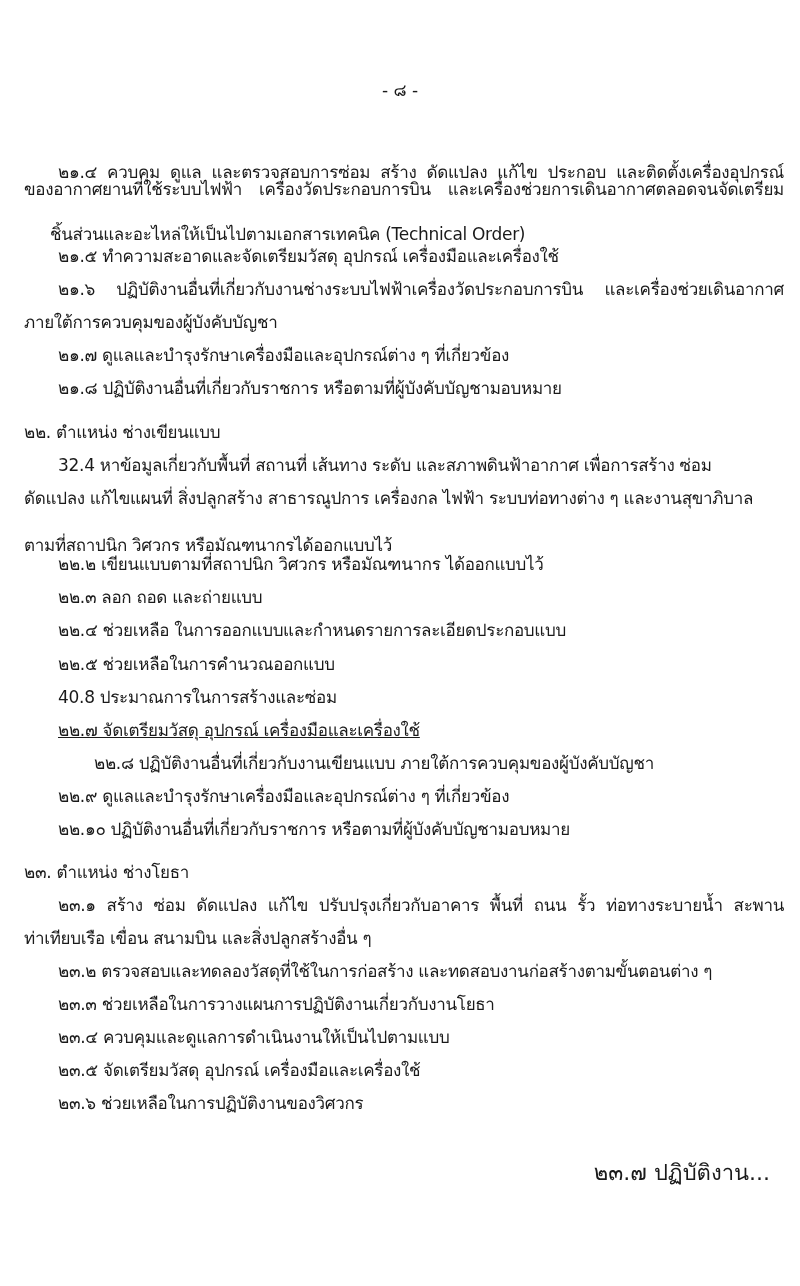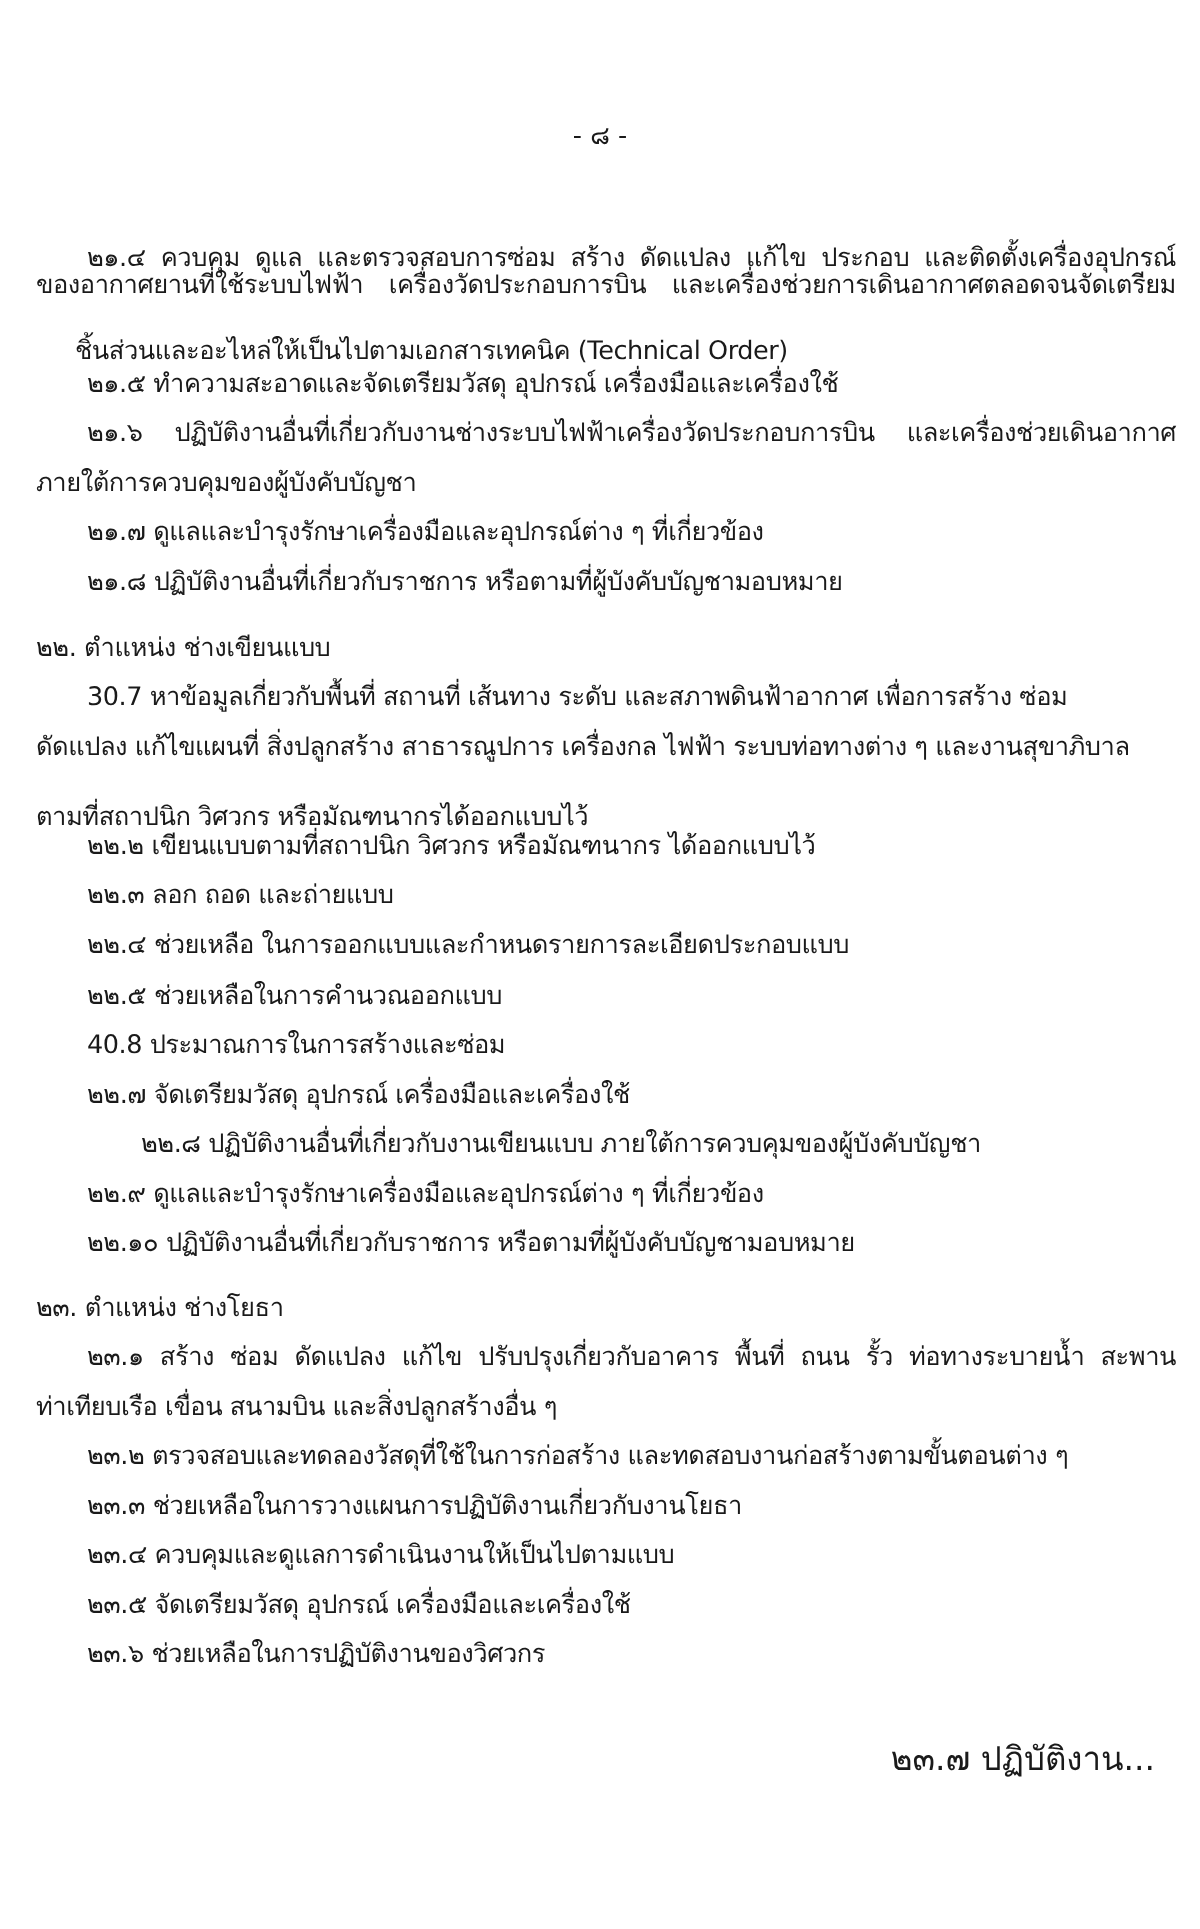--- a/index.html
+++ b/index.html
@@ -11,37 +11,37 @@
   .ln.just { text-align: justify; text-align-last: justify; }
   .footer { position: absolute; top: 1155px; right: 30px; font-size: 22px; }
 </style>
 </head>
 <body>
 
 <div class="page-num">- ๘ -</div>
 
 <div id="body-lines">
     <div class="ln ind just" style="top: 137px; margin-top: 23px;">๒๑.๔  ควบคุม ดูแล และตรวจสอบการซ่อม สร้าง ดัดแปลง แก้ไข ประกอบ และติดตั้งเครื่องอุปกรณ์</div>
-    <div class="ln just" style="top: 178px;">ของอากาศยานที่ใช้ระบบไฟฟ้า เครื่องวัดประกอบการบิน และเครื่องช่วยการเดินอากาศตลอดจนจัดเตรียม</div>
+    <div class="ln just" style="top: 178px; font-family: Liberation Serif, serif;">ของอากาศยานที่ใช้ระบบไฟฟ้า เครื่องวัดประกอบการบิน และเครื่องช่วยการเดินอากาศตลอดจนจัดเตรียม</div>
     <div class="ln" style="top: 222px; margin-left: 26px;">ชิ้นส่วนและอะไหล่ให้เป็นไปตามเอกสารเทคนิค (Technical Order)</div>
     <div class="ln ind" style="top: 244px;">๒๑.๕  ทำความสะอาดและจัดเตรียมวัสดุ อุปกรณ์ เครื่องมือและเครื่องใช้</div>
     <div class="ln ind just" style="top: 277px;">๒๑.๖  ปฏิบัติงานอื่นที่เกี่ยวกับงานช่างระบบไฟฟ้าเครื่องวัดประกอบการบิน และเครื่องช่วยเดินอากาศ</div>
     <div class="ln" style="top: 310px;">ภายใต้การควบคุมของผู้บังคับบัญชา</div>
     <div class="ln ind" style="top: 343px;">๒๑.๗  ดูแลและบำรุงรักษาเครื่องมือและอุปกรณ์ต่าง ๆ ที่เกี่ยวข้อง</div>
     <div class="ln ind" style="top: 376px;">๒๑.๘  ปฏิบัติงานอื่นที่เกี่ยวกับราชการ หรือตามที่ผู้บังคับบัญชามอบหมาย</div>
     <div class="ln" style="top: 420px;">๒๒.  ตำแหน่ง ช่างเขียนแบบ</div>
-    <div class="ln ind" style="top: 453px;">30.7  หาข้อมูลเกี่ยวกับพื้นที่ สถานที่ เส้นทาง ระดับ และสภาพดินฟ้าอากาศ เพื่อการสร้าง ซ่อม</div>
+    <div class="ln ind" style="top: 453px;">32.4  หาข้อมูลเกี่ยวกับพื้นที่ สถานที่ เส้นทาง ระดับ และสภาพดินฟ้าอากาศ เพื่อการสร้าง ซ่อม</div>
     <div class="ln" style="top: 486px;">ดัดแปลง แก้ไขแผนที่ สิ่งปลูกสร้าง สาธารณูปการ เครื่องกล ไฟฟ้า ระบบท่อทางต่าง ๆ และงานสุขาภิบาล</div>
     <div class="ln" style="top: 514px; margin-top: 19px;">ตามที่สถาปนิก วิศวกร หรือมัณฑนากรได้ออกแบบไว้</div>
     <div class="ln ind" style="top: 552px;">๒๒.๒  เขียนแบบตามที่สถาปนิก วิศวกร หรือมัณฑนากร ได้ออกแบบไว้</div>
     <div class="ln ind" style="top: 585px;">๒๒.๓  ลอก ถอด และถ่ายแบบ</div>
     <div class="ln ind" style="top: 618px;">๒๒.๔  ช่วยเหลือ ในการออกแบบและกำหนดรายการละเอียดประกอบแบบ</div>
     <div class="ln ind" style="top: 652px;">๒๒.๕  ช่วยเหลือในการคำนวณออกแบบ</div>
     <div class="ln ind" style="top: 685px;">40.8  ประมาณการในการสร้างและซ่อม</div>
-    <div class="ln ind" style="top: 718px;">๒๒.๗  จัดเตรียมวัสดุ อุปกรณ์ เครื่องมือและเครื่องใช้</div>
+    <div class="ln ind" style="top: 718px; text-decoration: underline;">๒๒.๗  จัดเตรียมวัสดุ อุปกรณ์ เครื่องมือและเครื่องใช้</div>
     <div class="ln ind" style="top: 751px; margin-left: 36px;">๒๒.๘  ปฏิบัติงานอื่นที่เกี่ยวกับงานเขียนแบบ ภายใต้การควบคุมของผู้บังคับบัญชา</div>
     <div class="ln ind" style="top: 784px;">๒๒.๙  ดูแลและบำรุงรักษาเครื่องมือและอุปกรณ์ต่าง ๆ ที่เกี่ยวข้อง</div>
     <div class="ln ind" style="top: 817px;">๒๒.๑๐  ปฏิบัติงานอื่นที่เกี่ยวกับราชการ หรือตามที่ผู้บังคับบัญชามอบหมาย</div>
     <div class="ln" style="top: 860px;">๒๓.  ตำแหน่ง ช่างโยธา</div>
     <div class="ln ind just" style="top: 893px;">๒๓.๑  สร้าง ซ่อม ดัดแปลง แก้ไข ปรับปรุงเกี่ยวกับอาคาร พื้นที่ ถนน รั้ว ท่อทางระบายน้ำ สะพาน</div>
     <div class="ln" style="top: 926px;">ท่าเทียบเรือ เขื่อน สนามบิน และสิ่งปลูกสร้างอื่น ๆ</div>
     <div class="ln ind" style="top: 959px;">๒๓.๒  ตรวจสอบและทดลองวัสดุที่ใช้ในการก่อสร้าง และทดสอบงานก่อสร้างตามขั้นตอนต่าง ๆ</div>
     <div class="ln ind" style="top: 992px;">๒๓.๓  ช่วยเหลือในการวางแผนการปฏิบัติงานเกี่ยวกับงานโยธา</div>
     <div class="ln ind" style="top: 1025px;">๒๓.๔  ควบคุมและดูแลการดำเนินงานให้เป็นไปตามแบบ</div>
     <div class="ln ind" style="top: 1058px;">๒๓.๕  จัดเตรียมวัสดุ อุปกรณ์ เครื่องมือและเครื่องใช้</div>

